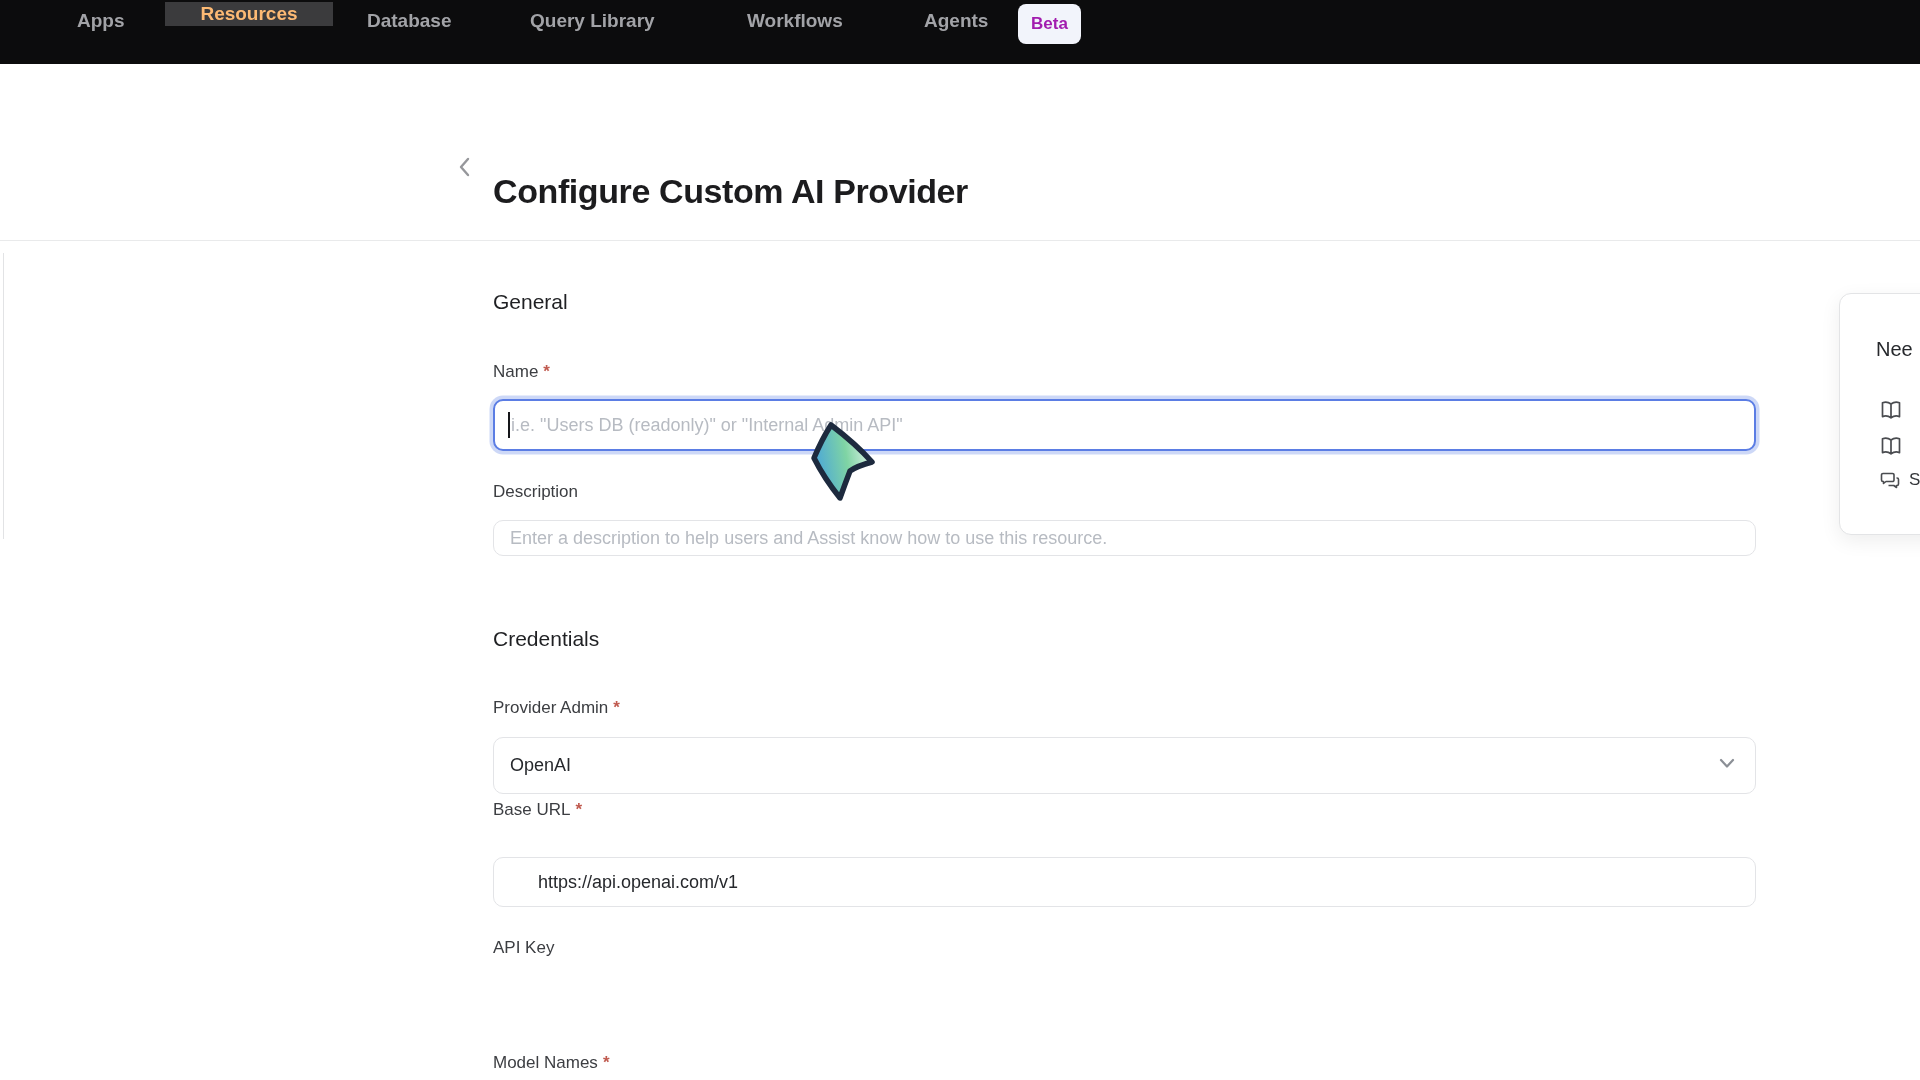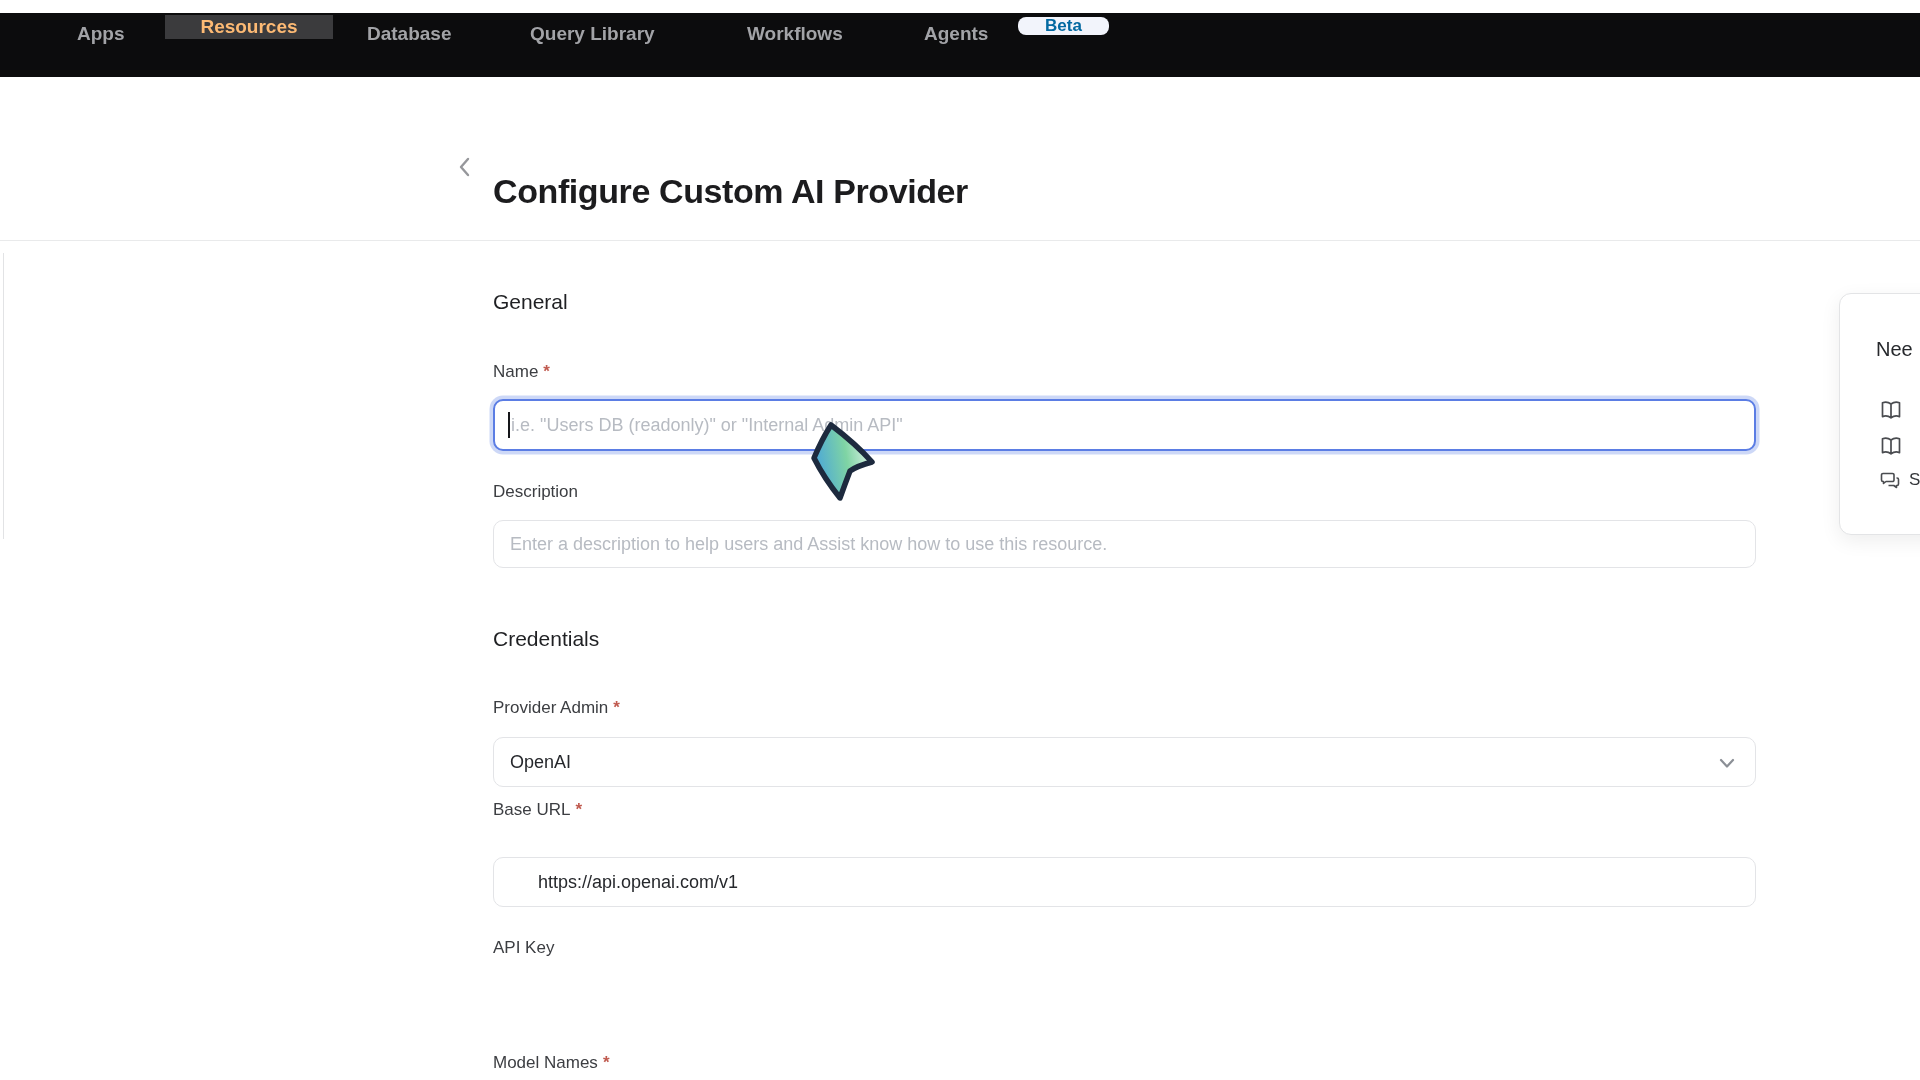--- a/index.html
+++ b/index.html
@@ -1,31 +1,31 @@
 <!DOCTYPE html>
 <html><head>
 <meta charset="utf-8">
 <style>
   html,body{margin:0;padding:0;background:#ffffff;}
   .screen{position:relative;width:1920px;height:1080px;overflow:hidden;background:#ffffff;
           font-family:"Liberation Sans",sans-serif;-webkit-font-smoothing:antialiased;}
 
   
-  .topnav{position:absolute;left:0;top:0;width:1920px;height:64px;background:#0c0c0d;margin-top:13px;}
+  .topnav{position:absolute;left:0;top:0;width:1920px;height:64px;background:#0c0c0d;}
   .nav-item{position:absolute;top:0;height:42px;display:flex;align-items:center;
             font-size:19px;font-weight:600;color:#a2a3a7;cursor:pointer;white-space:nowrap;}
   .nav-apps{left:77px;}
   .nav-resources{left:165px;width:168px;top:2px;height:24px;justify-content:center;
                  background:#3b3b3d;border-radius:0;color:#fdba74;}
   .nav-database{left:367px;}
   .nav-query{left:530px;}
   .nav-workflows{left:747px;}
   .nav-agents{left:924px;}
-  .beta-badge{position:absolute;left:1018px;top:4px;height:18px;display:flex;align-items:center;
-              padding:0 27px;background:#f2f4fb;border-radius:8px;color:#0369a1;
+  .beta-badge{position:absolute;left:1018px;top:4px;height:40px;display:flex;align-items:center;
+              padding:0 13px;background:#f2f4fb;border-radius:8px;color:#a21caf;
               font-size:17px;font-weight:600;}
 
   
   .back-btn{position:absolute;left:448px;top:150px;width:34px;height:34px;display:flex;
             align-items:center;justify-content:center;cursor:pointer;}
   .page-title{position:absolute;left:493px;top:147px;font-size:34px;line-height:42px;
               font-weight:700;color:#1c1c1e;letter-spacing:-0.4px;text-align:center;}
   .divider{position:absolute;left:0;top:240px;width:1920px;height:1px;background:#e9eaeb;}
 
   
@@ -34,21 +34,21 @@
   
   .section-heading{position:absolute;left:493px;font-size:21px;font-weight:400;color:#1f2023;}
   .field-label{position:absolute;left:493px;font-size:17px;font-weight:500;color:#3c3e42;}
   .req{color:#c05a4f;margin-left:5px;font-weight:600;}
   .tb{position:absolute;left:493px;width:1263px;height:50px;box-sizing:border-box;
       border:1px solid #e3e4e7;border-radius:10px;background:#fff;padding:0 16px;
       font-family:"Liberation Sans",sans-serif;font-size:18px;color:#26282c;outline:none;}
   .tb::placeholder{color:#b7bbc2;opacity:1;}
   .tb-focused{border:2px solid #5b7de4;box-shadow:0 0 0 3.5px rgba(91,125,228,0.30);height:52px;}
   .caret{position:absolute;left:508px;top:412px;width:2px;height:26px;background:#15161a;}
-  .select{position:absolute;left:493px;width:1263px;height:50px;box-sizing:border-box;
+  .select{position:absolute;left:493px;width:1263px;height:57px;box-sizing:border-box;
           border:1px solid #e3e4e7;border-radius:10px;background:#fff;display:flex;
           align-items:center;padding:0 16px;font-size:18px;color:#26282c;cursor:pointer;}
   .select .chev{position:absolute;right:16px;top:13px;}
 
   
   .help-card{position:absolute;left:1839px;top:293px;width:130px;height:240px;background:#fff;
              border:1px solid #e3e4e6;border-radius:12px;box-shadow:0 6px 20px rgba(0,0,0,0.07);}
   .help-heading{position:absolute;left:36px;top:44px;font-size:20px;font-weight:400;color:#26282c;white-space:nowrap;}
   .help-row{position:absolute;left:40px;height:26px;display:flex;align-items:center;gap:9px;
             cursor:pointer;color:#34363a;font-size:17px;}
@@ -83,21 +83,21 @@
 
   <div class="section-heading" style="top:290px">General</div>
 
   <div class="field-label" style="top:362px">
     <span>Name</span><span class="req">*</span>
   </div>
   <input class="tb tb-focused" style="top: 399px;" placeholder="i.e. &quot;Users DB (readonly)&quot; or &quot;Internal Admin API&quot;">
   <div class="caret"></div>
 
   <div class="field-label" style="top:482px">Description</div>
-  <input class="tb" style="top: 520px; height: 48px;" placeholder="Enter a description to help users and Assist know how to use this resource.">
+  <input class="tb" style="top: 520px; height: 36px;" placeholder="Enter a description to help users and Assist know how to use this resource.">
 
   <div class="section-heading" style="top:627px">Credentials</div>
 
   <div class="field-label" style="top:698px">
     <span>Provider Admin</span><span class="req">*</span>
   </div>
   <div class="select" style="top:737px">
     <span>OpenAI</span>
     <svg class="chev" width="24" height="24" viewBox="0 0 24 24">
       <polyline points="6,9 12,15.5 18,9" fill="none" stroke="#8b8f96" stroke-width="2.2" stroke-linecap="round" stroke-linejoin="round"></polyline>

